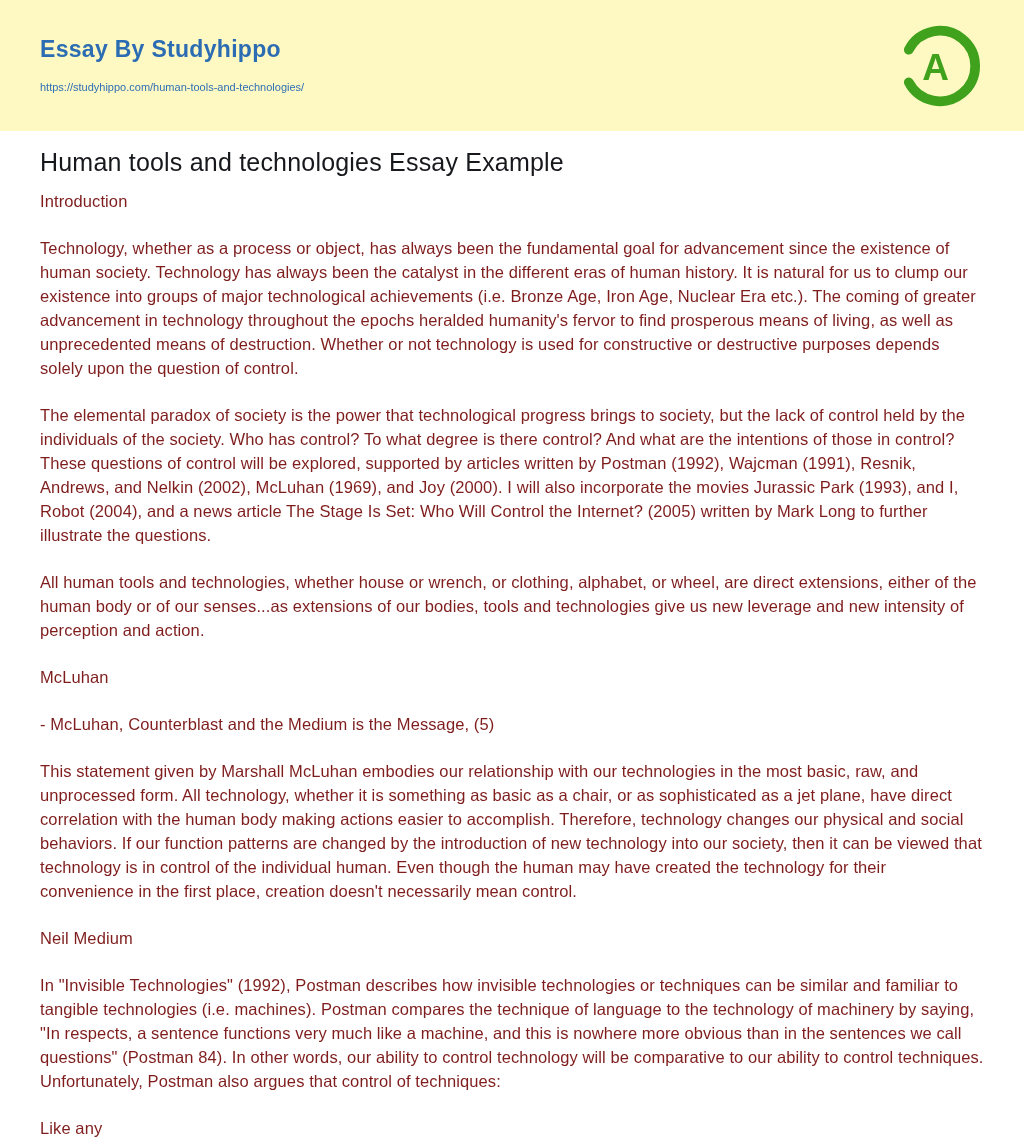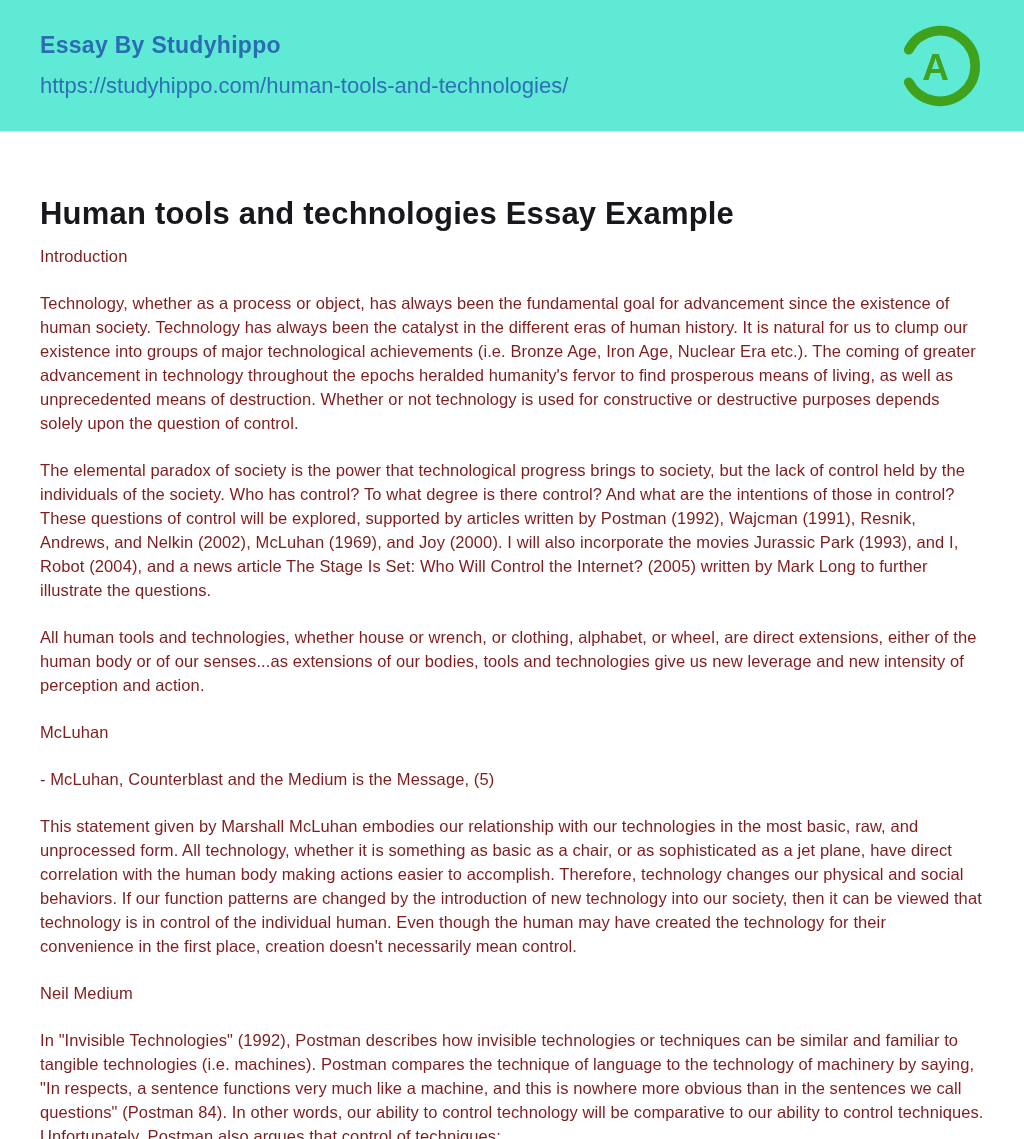--- a/index.html
+++ b/index.html
@@ -7,59 +7,58 @@
   body {
     width: 1024px;
     min-height: 1139px;
     margin: 0 auto;
     font-family: "Liberation Sans", "DejaVu Sans", sans-serif;
     color: #3a3f4b;
   }
 
   
   .page-header {
-    background: #5eead4;
+    background: #fef9c3;
     height: 131px;
     padding: 0 40px;
     display: flex;
     align-items: center;
     justify-content: space-between;
   }
   .brand-title {
     color: #2b6cb3;
     font-size: 23px;
     font-weight: 700;
     letter-spacing: 0.3px;
     margin-bottom: 14px;
   }
   .source-url {
     color: #2f6fb5;
-    font-size: 22px;
+    font-size: 11px;
     font-weight: 400;
     text-decoration: none;
     display: inline-block;
   }
   .logo-wrap {
     width: 88px;
     height: 92px;
     flex: 0 0 auto;
   }
   .logo-wrap svg { display: block; width: 100%; height: 100%; }
 
   
   .content {
     padding: 17px 40px 40px 40px;
   }
   .essay-title {
     color: #17181c;
-    font-size: 31px;
-    font-weight: 700;
+    font-size: 25px;
+    font-weight: 400;
     letter-spacing: 0.2px;
     margin-bottom: 12px;
-    margin-top: 48px;
   }
   .block {
     max-width: 948px;
     font-size: 16.5px;
     line-height: 24px;
     letter-spacing: 0.1px;
     margin-bottom: 23px;
     color: #7f1d1d;
   }
   .block:last-child { margin-bottom: 0; }

